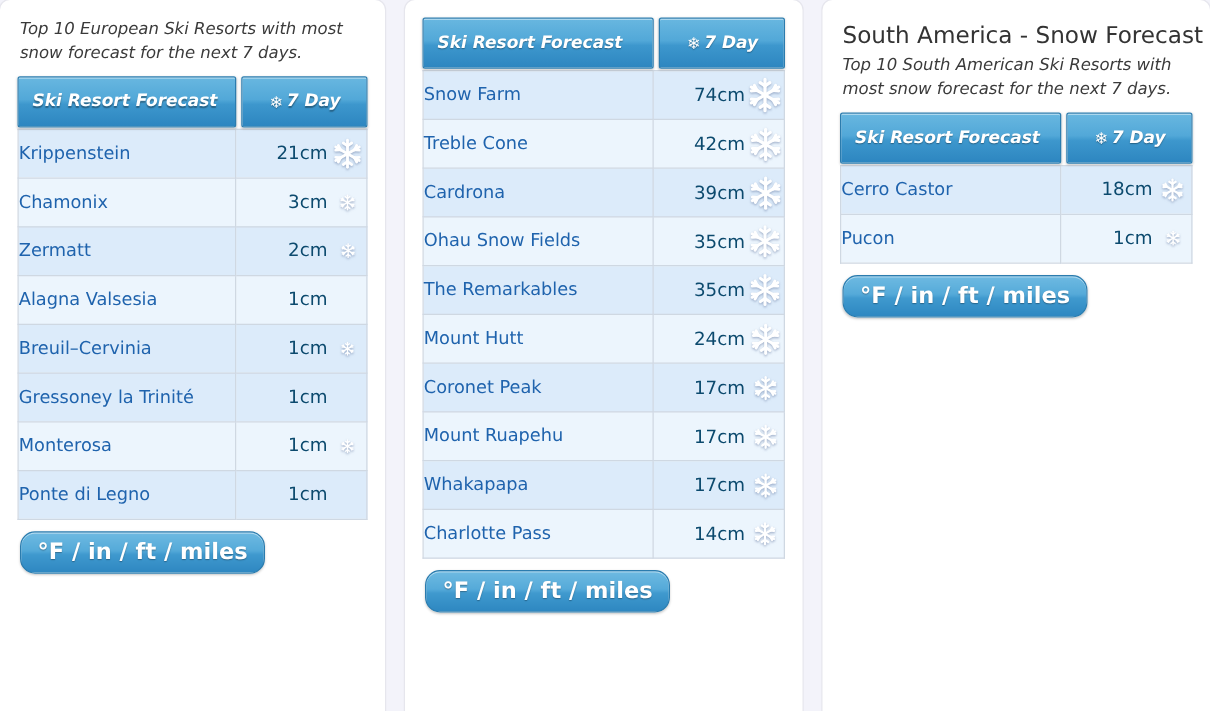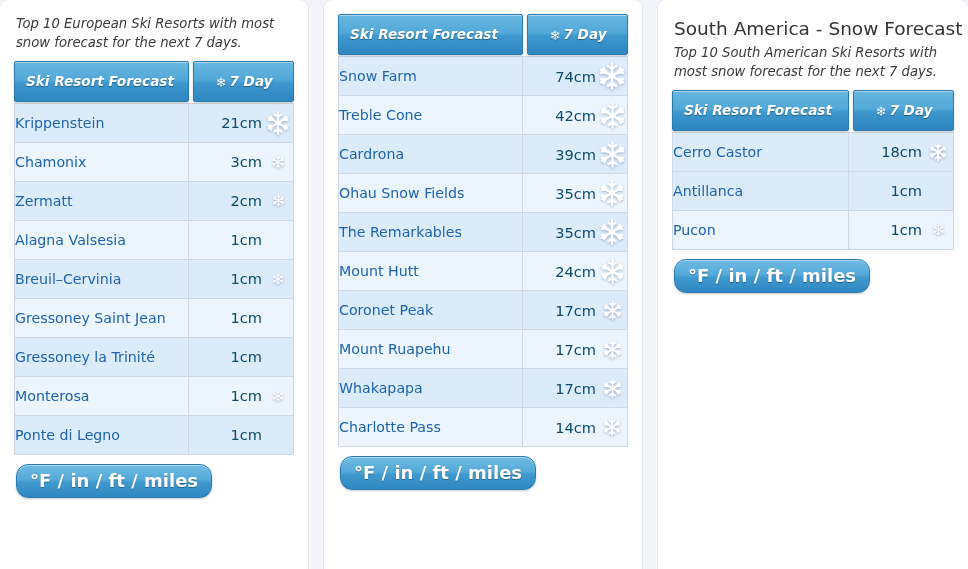--- a/index.html
+++ b/index.html
@@ -272,27 +272,20 @@
                         <line x1="6.9" y1="14.9" x2="3.3" y2="14.7"></line>
                         <line x1="6.9" y1="14.9" x2="5.2" y2="18.1"></line>
                         <line x1="17.1" y1="9.1" x2="20.7" y2="9.3"></line>
                         <line x1="17.1" y1="9.1" x2="18.8" y2="5.9"></line>
                       </g>
                     </svg>
                   </span>
                 </span>
               </span></td>
           </tr>
-          <tr class="even">
-            <td class="resort"><a href="#">Gressoney Saint Jean</a></td>
-            <td class="amount"><span class="amt-wrap">
-                <span>1cm</span>
-                <span class="flake-slot"></span>
-              </span></td>
-          </tr>
           <tr class="odd">
             <td class="resort"><a href="#">Gressoney la Trinité</a></td>
             <td class="amount"><span class="amt-wrap">
                 <span>1cm</span>
                 <span class="flake-slot"></span>
               </span></td>
           </tr>
           <tr class="even">
             <td class="resort"><a href="#">Monterosa</a></td>
             <td class="amount"><span class="amt-wrap">
@@ -671,27 +664,20 @@
                         <line x1="6.9" y1="14.9" x2="3.3" y2="14.7"></line>
                         <line x1="6.9" y1="14.9" x2="5.2" y2="18.1"></line>
                         <line x1="17.1" y1="9.1" x2="20.7" y2="9.3"></line>
                         <line x1="17.1" y1="9.1" x2="18.8" y2="5.9"></line>
                       </g>
                     </svg>
                   </span>
                 </span>
               </span></td>
           </tr>
-          <tr class="odd">
-            <td class="resort"><a href="#">Antillanca</a></td>
-            <td class="amount"><span class="amt-wrap">
-                <span>1cm</span>
-                <span class="flake-slot"></span>
-              </span></td>
-          </tr>
           <tr class="even">
             <td class="resort"><a href="#">Pucon</a></td>
             <td class="amount"><span class="amt-wrap">
                 <span>1cm</span>
                 <span class="flake-slot">
                   <span class="flake">
                     <svg width="13" height="13" viewBox="0 0 24 24" aria-hidden="true">
                       <g stroke="#ffffff" stroke-width="2.1" stroke-linecap="round" fill="none">
                         <line x1="12" y1="2" x2="12" y2="22"></line>
                         <line x1="3.3" y1="7" x2="20.7" y2="17"></line>

